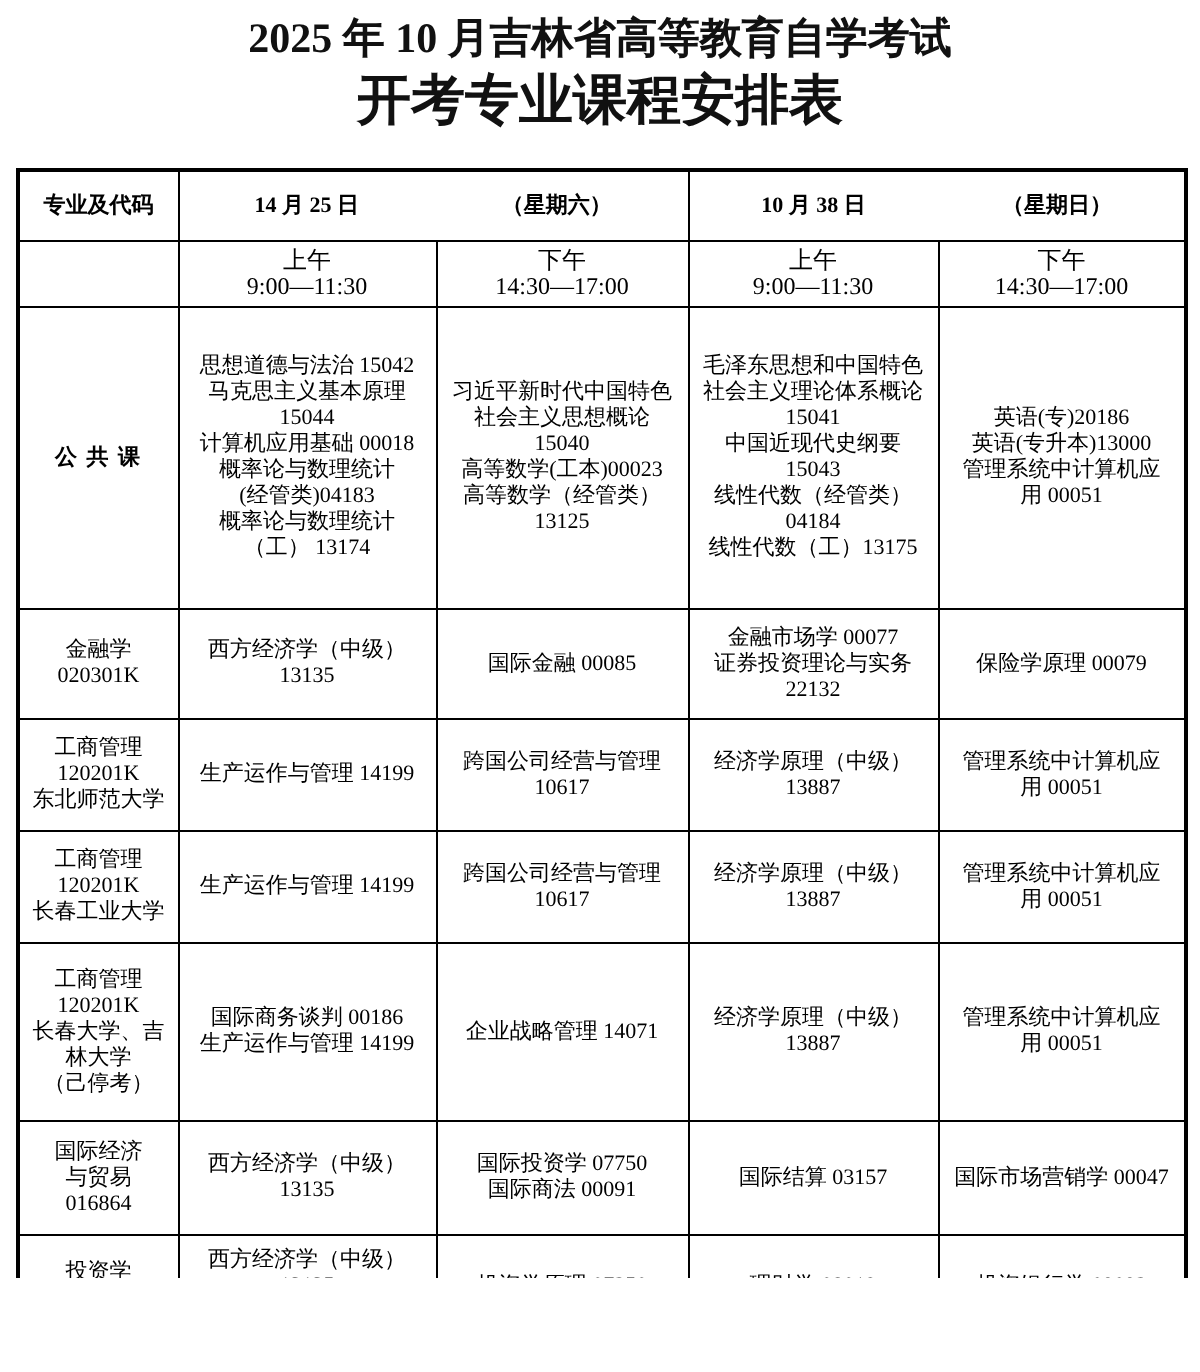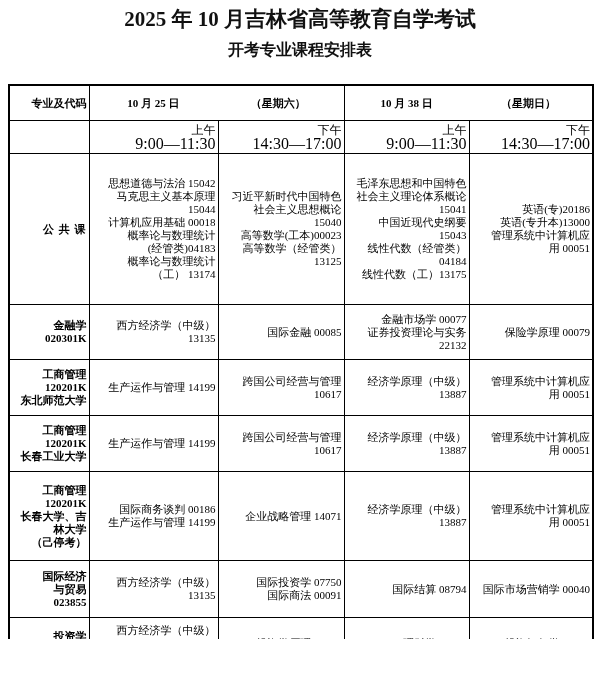--- a/index.html
+++ b/index.html
@@ -1,43 +1,43 @@
 <!DOCTYPE html>
 <html><head>
 <meta charset="utf-8">
 <style>
   html,body{margin:0;padding:0;background:#fff;}
   #page{position:relative;width:600px;height:639px;background:#ffffff;
         font-family:"Liberation Serif","DejaVu Serif",serif;color:#000;}
   .title{width:600px;text-align:center;font-weight:bold;color:#111;}
   .title-line1{padding-top:4px;font-size:21px;line-height:30px;}
-  .title-line2{font-size:16px;line-height:32px;}
+  .title-line2{font-size:27px;line-height:32px;}
   table.sched{position:absolute;left:8px;top:84px;width:584px;
         border-collapse:collapse;table-layout:fixed;
         border:2px solid #000;}
-  table.sched td{border:1px solid #000;text-align:right;vertical-align:middle;
+  table.sched td{border:1px solid #000;text-align:center;vertical-align:middle;
         padding:1px 2px;font-size:11px;line-height:13px;overflow:hidden;}
   .lines{white-space:pre-line;}
   
   col.c1{width:80px;} col.c2{width:129px;} col.c3{width:126px;}
   col.c4{width:125px;} col.c5{width:124px;}
   
   tr.r-h1 td{height:32px;} tr.r-h2 td{height:30px;}
   tr.r-pub td{height:148px;margin-left:44px;} tr.r-sec td{height:25px;}
   tr.r-a td{height:52px;} tr.r-b td{height:53px;} tr.r-c td{height:53px;}
   tr.r-d td{height:86px;} tr.r-e td{height:54px;} tr.r-f td{height:48px;}
   
   .hd{font-weight:bold;font-size:13px;}
   .day-cell{font-weight:bold;font-size:13px;}
   .day-flex{display:flex;justify-content:space-around;align-items:center;}
   .session .period{font-size:12px;}
-  .session .time{font-size:16px;}
+  .session .time{font-size:12px;}
   .hdr-empty{border-top:1px solid #909090;}
   
-  .prog{font-weight:bold;font-size:12px;line-height:14px;white-space:pre-line;}
+  .prog{font-weight:normal;font-size:12px;line-height:14px;white-space:pre-line;}
   .pub-label{font-weight:bold;font-size:14px;letter-spacing:1px;}
   .sec-cell{font-weight:bold;font-size:13px;}
 </style>
 </head>
 <body>
 
 <div id="page">
 
   <div class="title title-line1">2025 年 10 月吉林省高等教育自学考试</div>
   <div class="title title-line2">开考专业课程安排表</div>
@@ -49,21 +49,21 @@
         <col class="c3">
         <col class="c4">
         <col class="c5">
     </colgroup>
 
     <tbody>
         <tr class="r-h1">
       <td class="hd">专业及代码</td>
       <td colspan="2" class="day-cell">
         <div class="day-flex">
-          <span>10 月 25 日</span>
+          <span>14 月 25 日</span>
           <span>（星期六）</span>
         </div>
       </td>
       <td colspan="2" class="day-cell">
         <div class="day-flex">
           <span>10 月 38 日</span>
           <span>（星期日）</span>
         </div>
       </td>
     </tr>
@@ -168,27 +168,27 @@
       <td class="lines">企业战略管理 14071</td>
       <td class="lines">经济学原理（中级）
 13887</td>
       <td class="lines">管理系统中计算机应
 用 00051</td>
     </tr>
 
     <tr class="r-e">
       <td class="prog">国际经济
 与贸易
-023855</td>
+016864</td>
       <td class="lines">西方经济学（中级）
 13135</td>
       <td class="lines">国际投资学 07750
 国际商法 00091</td>
-      <td class="lines">国际结算 08794</td>
-      <td class="lines">国际市场营销学 00040</td>
+      <td class="lines">国际结算 03157</td>
+      <td class="lines">国际市场营销学 00047</td>
     </tr>
 
     <tr class="r-f">
       <td class="prog">投资学
 020304</td>
       <td class="lines">西方经济学（中级）
 13135
 金融学概论 04762</td>
       <td class="lines">投资学原理 07250</td>
       <td class="lines">理财学 08019</td>

